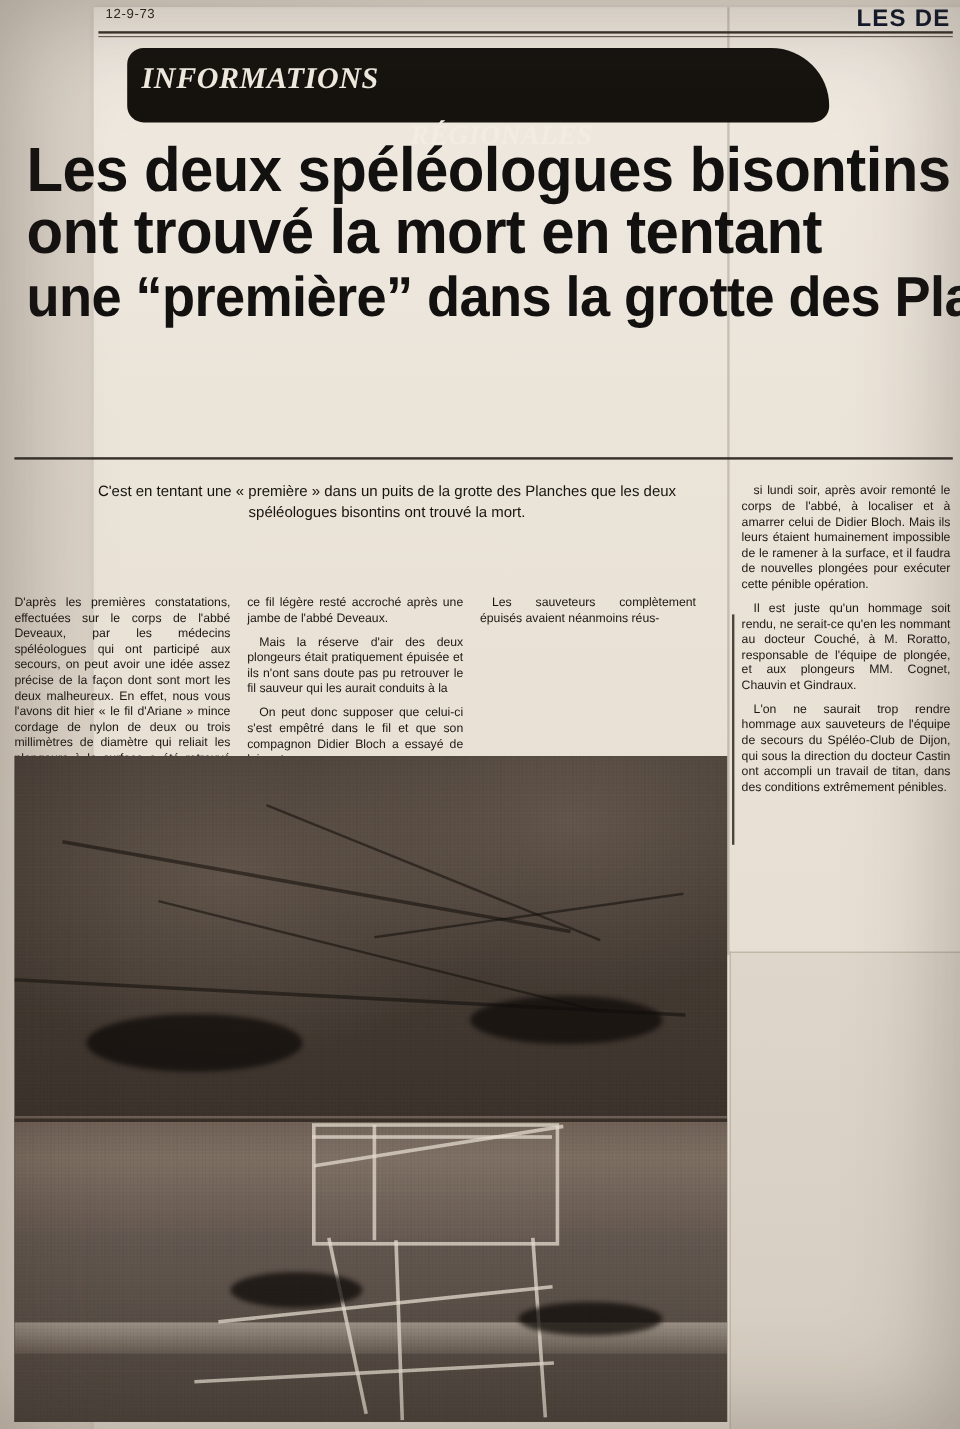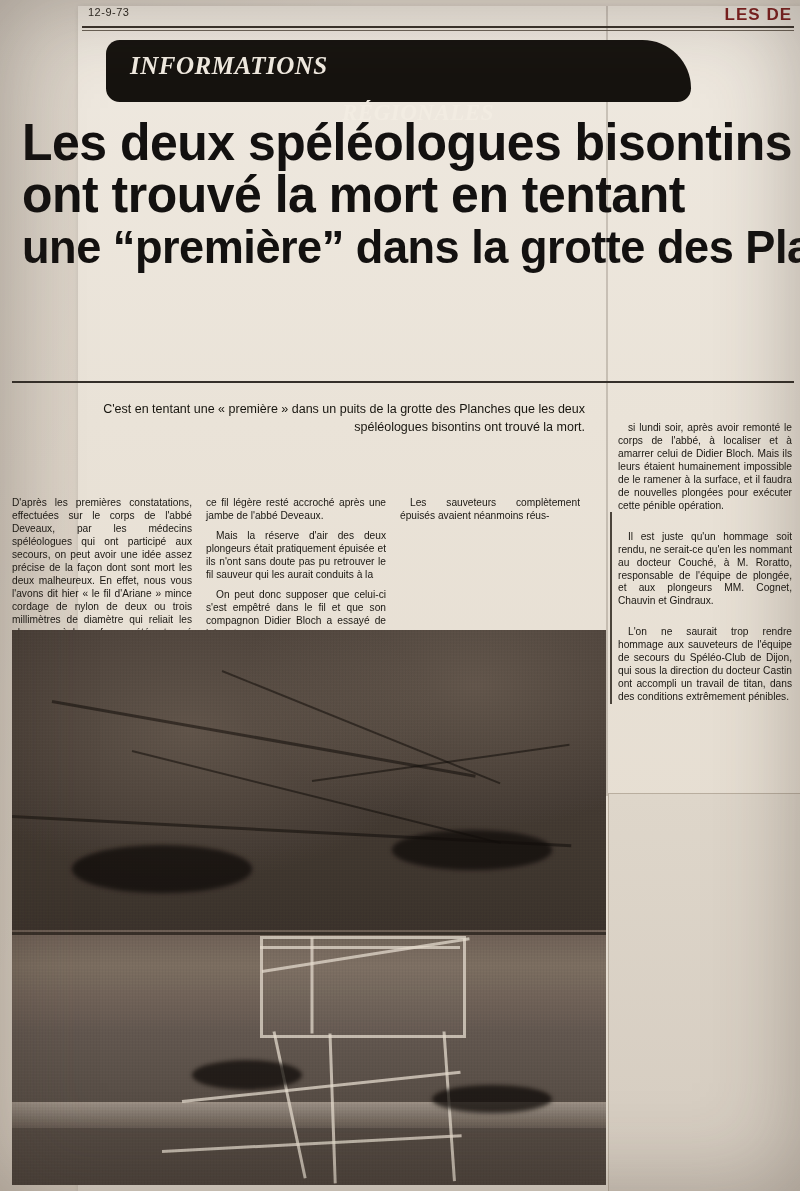--- a/index.html
+++ b/index.html
@@ -66,38 +66,38 @@
     position: absolute;
     left: 88px; top: 6px;
     font-size: 11px;
     letter-spacing: 0.5px;
     color: #2c2720;
     font-family: "Liberation Sans", sans-serif;
   }
   .masthead-right {
     position: absolute;
     right: 8px; top: 5px;
-    font-size: 17px;
+    font-size: 20px;
     font-weight: bold;
     letter-spacing: 1px;
-    color: #7f1d1d;
+    color: #0f172a;
     font-family: "Liberation Sans", sans-serif;
   }
 
   
   .banner {
     position: absolute;
     left: 106px; top: 40px;
     width: 585px; height: 62px;
     background: #16130f;
     border-radius: 34px 120px 34px 34px;
   }
   .banner .b1 {
     position: absolute;
-    left: 24px; top: 12px;
+    left: 12px; top: 12px;
     color: #f2ece2;
     font-style: italic;
     font-weight: bold;
     font-size: 25px;
     letter-spacing: 0.5px;
     font-family: "Liberation Serif", serif;
   }
   .banner .b2 {
     position: absolute;
     left: 236px; top: 32px;
@@ -138,21 +138,21 @@
   }
 
   
   .lead {
     position: absolute;
     left: 60px; top: 400px;
     width: 525px;
     font-size: 12.5px;
     line-height: 1.45;
     color: #17150f;
-    text-align: right;
+    text-align: center;
     font-family: "Liberation Sans", sans-serif;
   }
 
   
   .cols {
     position: absolute;
     left: 12px; top: 452px;
     width: 600px;
     display: flex;
     gap: 14px;
@@ -172,21 +172,21 @@
   .col-right {
     position: absolute;
     left: 618px; top: 404px;
     width: 174px;
     font-size: 10.2px;
     line-height: 1.27;
     color: #1a1712;
     text-align: justify;
     font-family: "Liberation Sans", sans-serif;
   }
-  .col-right p { margin: 18px 0 7px 0; text-indent: 10px; }
+  .col-right p { margin: 0 0 7px 0; text-indent: 10px; }
   .col-rule {
     position: absolute;
     left: 610px; top: 512px;
     width: 2px; height: 192px;
     background: #4b4view;
     background: #4b443b;
   }
 
   
   .photo {

